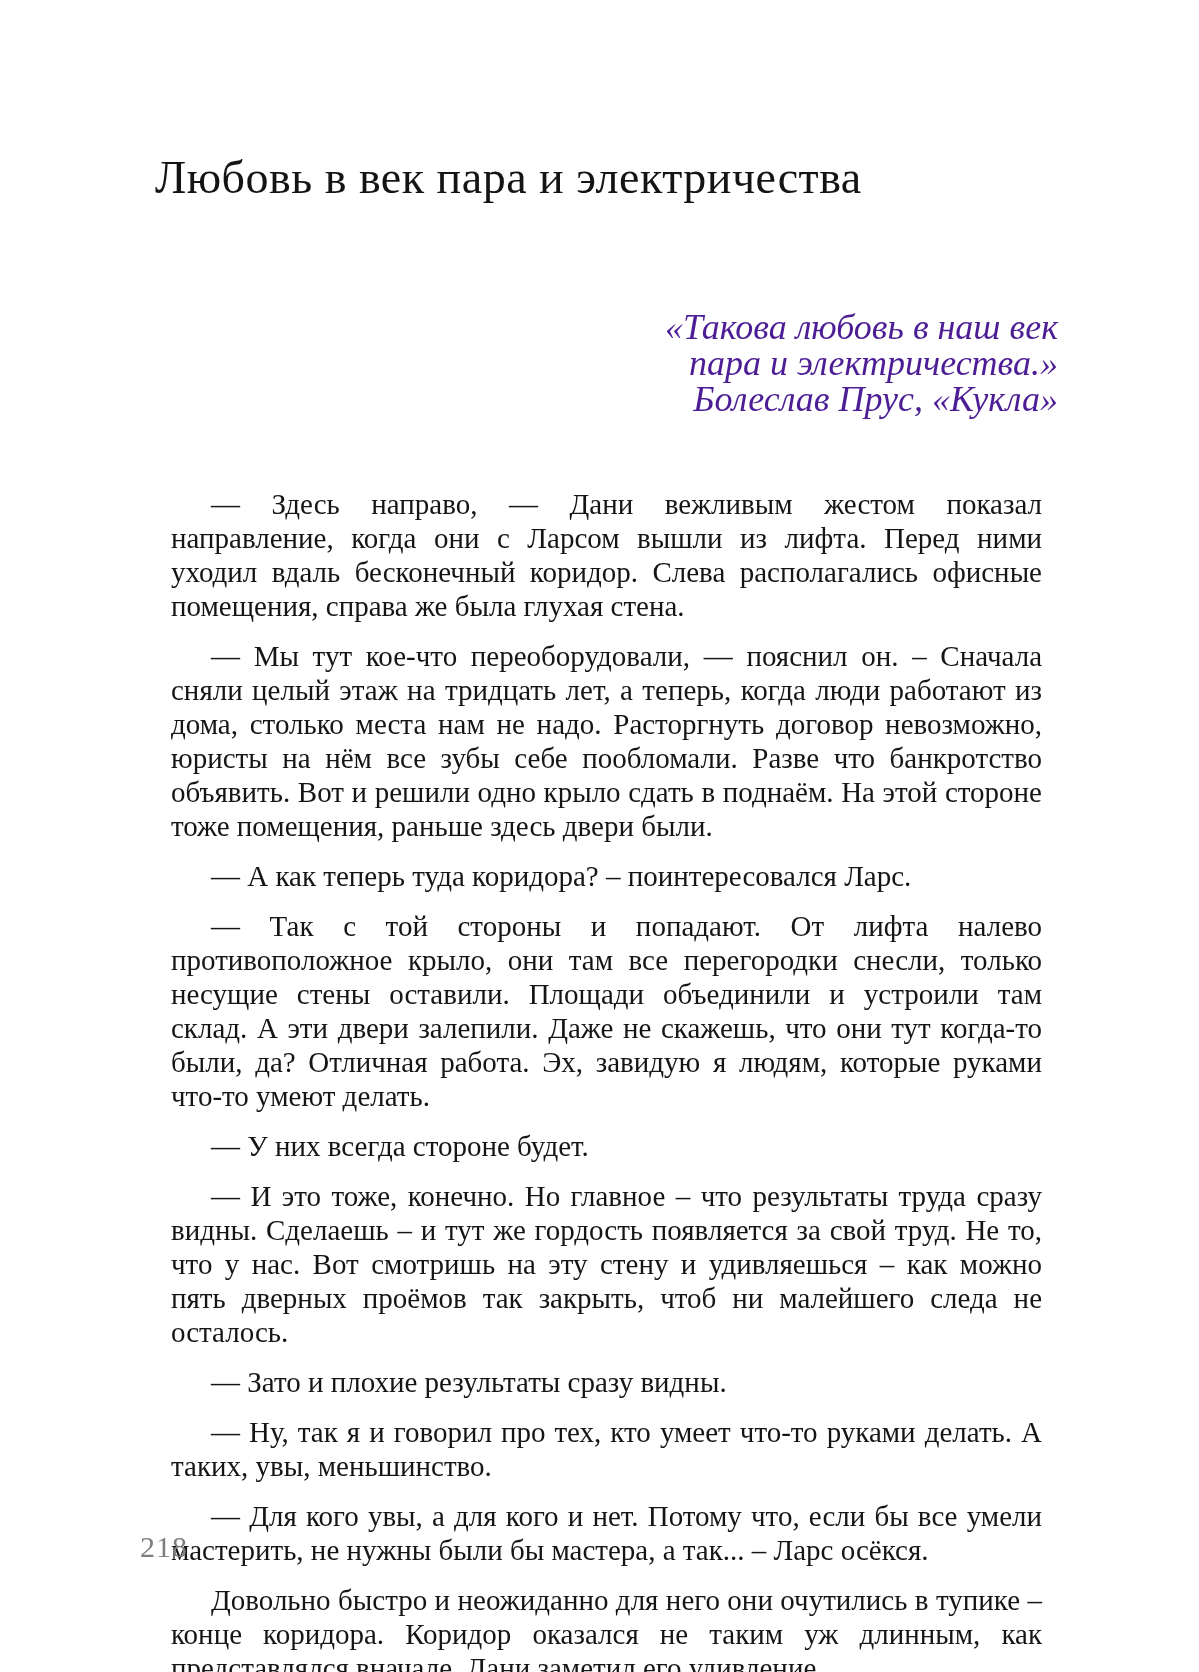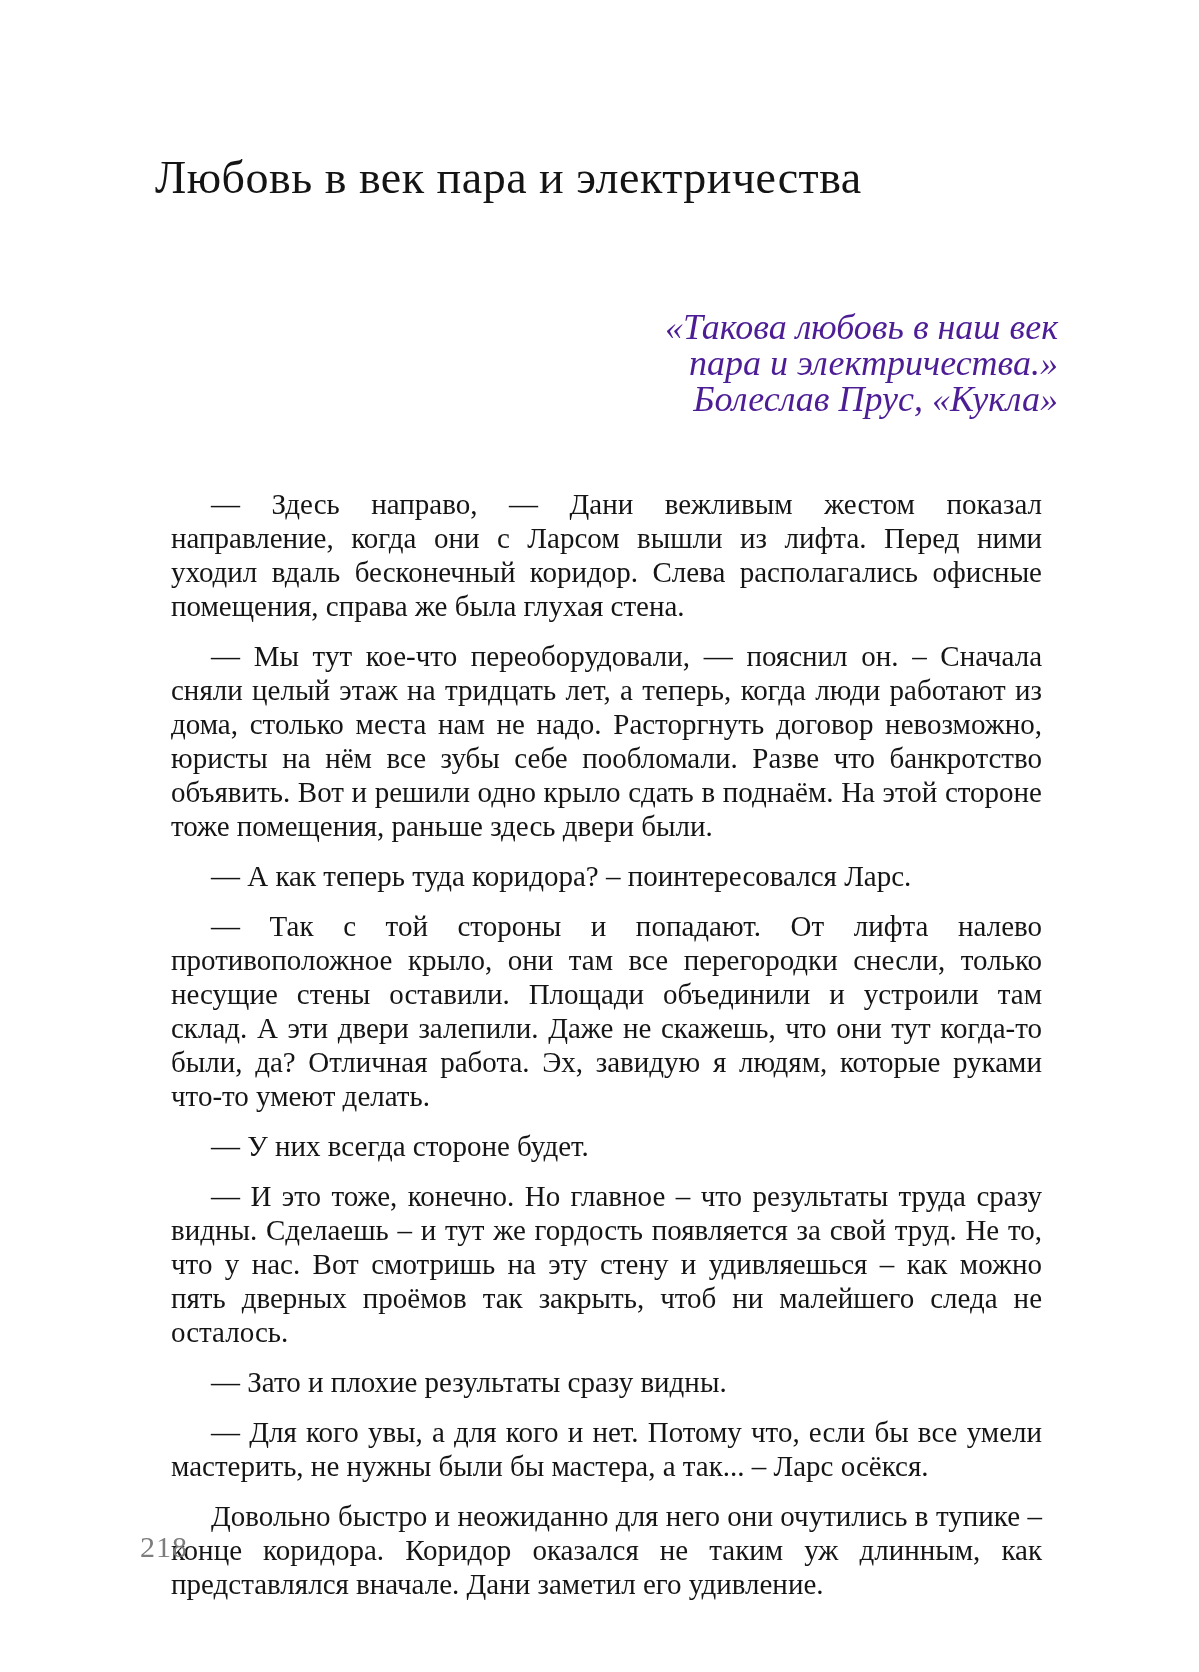--- a/index.html
+++ b/index.html
@@ -76,20 +76,21 @@
     </div>
 
     <div class="body-text" lang="ru">
       <p>— Здесь направо, — Дани вежливым жестом показал направление, когда они с Ларсом вышли из лифта. Перед ними уходил вдаль бесконечный коридор. Слева располагались офисные помещения, справа же была глухая стена.</p>
       <p>— Мы тут кое-что переоборудовали, — пояснил он. – Сначала сняли целый этаж на тридцать лет, а теперь, когда люди работают из дома, столько места нам не надо. Расторгнуть договор невозможно, юристы на нём все зубы себе пообломали. Разве что банкротство объявить. Вот и решили одно крыло сдать в поднаём. На этой стороне тоже помещения, раньше здесь двери были.</p>
       <p>— А как теперь туда коридора? – поинтересовался Ларс.</p>
       <p>— Так с той стороны и попадают. От лифта налево противоположное крыло, они там все перегородки снесли, только несущие стены оставили. Площади объединили и устроили там склад. А эти двери залепили. Даже не скажешь, что они тут когда-то были, да? Отличная работа. Эх, завидую я людям, которые руками что-то умеют делать.</p>
       <p>— У них всегда стороне будет.</p>
       <p>— И это тоже, конечно. Но главное – что результаты труда сразу видны. Сделаешь – и тут же гордость появляется за свой труд. Не то, что у нас. Вот смотришь на эту стену и удивляешься – как можно пять дверных проёмов так закрыть, чтоб ни малейшего следа не осталось.</p>
       <p>— Зато и плохие результаты сразу видны.</p>
+      <p>— Ну, так я и говорил про тех, кто умеет что-то руками делать. А таких, увы, меньшинство.</p>
       <p>— Для кого увы, а для кого и нет. Потому что, если бы все умели мастерить, не нужны были бы мастера, а так... – Ларс осёкся.</p>
       <p>Довольно быстро и неожиданно для него они очутились в тупике – конце коридора. Коридор оказался не таким уж длинным, как представлялся вначале. Дани заметил его удивление.</p>
     </div>
 
   </div>
 
   <div class="page-number">218</div>
 </div>
 
 </body></html>

